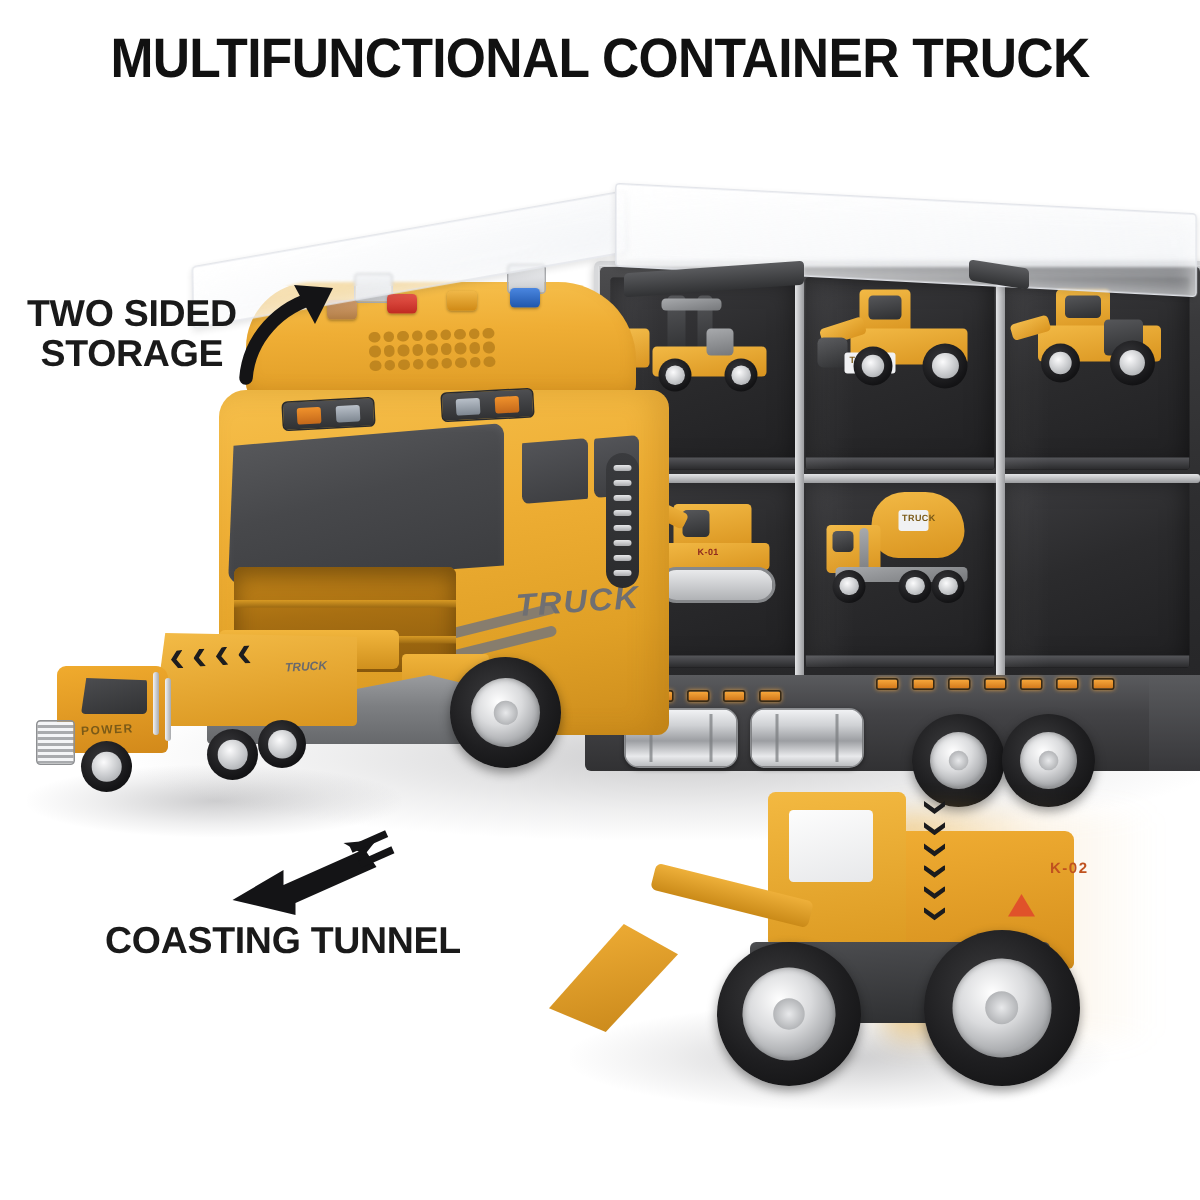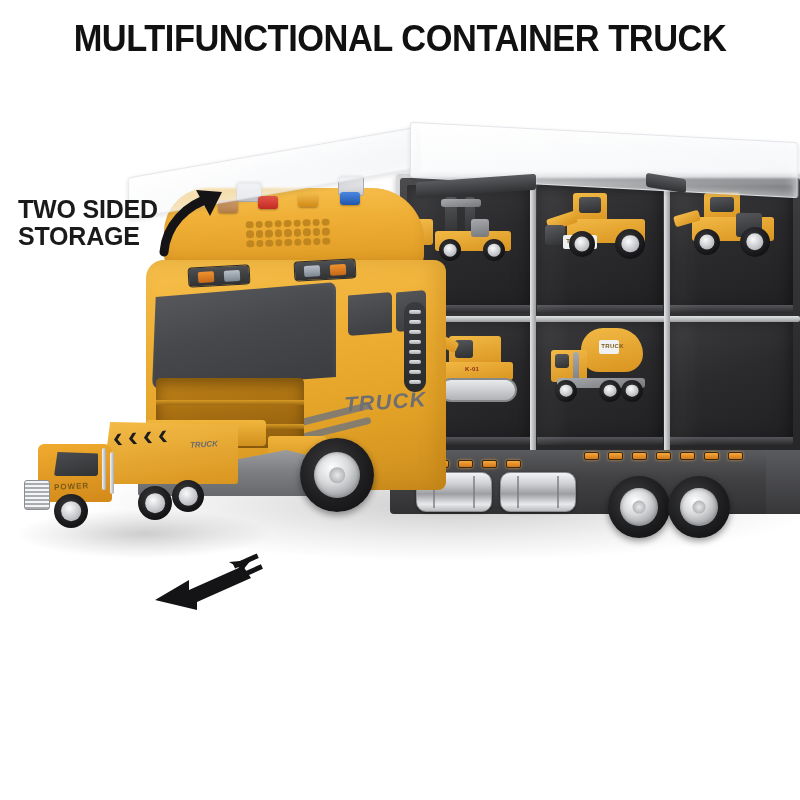--- a/index.html
+++ b/index.html
@@ -25,20 +25,21 @@
     white-space:nowrap;
   }
 
   
   .callout {
     position:absolute;
     color:#1a1a1a;
     font-weight:bold;
     line-height:1.08;
     white-space:pre-line;
+    text-align:center;
   }
   .callout-two-sided { left:18px; top:196px; font-size:25px; letter-spacing:-0.2px; }
   .callout-coasting  { left:70px; top:614px; font-size:25px; letter-spacing:-0.2px; }
   .callout-push      { left:522px; top:752px; font-size:25px; font-weight:normal; letter-spacing:0.2px; }
 
   svg.arrow { position:absolute; overflow:visible; }
   .arrow-two-sided { left:160px; top:186px; }
   .arrow-coasting  { left:155px; top:560px; }
 
   
@@ -634,28 +635,55 @@
         <i></i>
       </div>
     <div class="mini-wheel" style="left:120px;top:68px;width:34px;height:34px;">
         <i></i>
       </div>
     <div class="mini-wheel" style="left:154px;top:62px;width:32px;height:32px;">
         <i></i>
       </div>
   </div>
 
+  <div id="front-loader">
+    <div class="ground-shadow" style="left:20px;top:150px;width:360px;height:70px;"></div>
+    <div class="fl-blur"></div>
+    <div class="fl-rear"></div>
+    <div class="fl-warn"></div>
+    <div class="fl-k02">K-02</div>
+    <div class="fl-cab"></div>
+    <div class="fl-cab-window"></div>
+    <div class="fl-chevrons">
+      <i></i>
+        <i></i>
+        <i></i>
+      <i></i>
+        <i></i>
+        <i></i>
+    </div>
+    <div class="fl-chassis"></div>
+    <div class="fl-arm"></div>
+    <div class="fl-bucket"></div>
+    <div class="wheel" style="left:118px;top:108px;width:96px;height:96px;">
+      <div class="hub" style="width:62px;height:62px;"></div>
+    </div>
+    <div class="wheel" style="left:256px;top:100px;width:104px;height:104px;">
+      <div class="hub" style="width:66px;height:66px;"></div>
+    </div>
+  </div>
 
   <div class="callout callout-two-sided">TWO SIDED
 STORAGE</div>
   <svg class="arrow arrow-two-sided" width="70" height="70" viewBox="0 0 70 70">
     <path d="M4 66 C6 40, 26 18, 52 12" stroke="#141416" stroke-width="9" fill="none" stroke-linecap="round"></path>
     <path d="M36 4 L62 6 L50 30 Z" fill="#141416"></path>
   </svg>
 
+  <div class="callout callout-coasting">COASTING TUNNEL</div>
   <svg class="arrow arrow-coasting" width="110" height="50" viewBox="0 0 110 50">
     <path d="M0 40 L34 20 L34 30 L88 6 L96 18 L42 42 L42 50 Z" fill="#141416"></path>
     <path d="M74 2 L96 0 L88 10 Z" fill="#141416"></path>
     <rect x="78" y="4" width="26" height="5" transform="rotate(-24 78 4)" fill="#141416"></rect>
     <rect x="84" y="14" width="24" height="5" transform="rotate(-24 84 14)" fill="#141416"></rect>
   </svg>
 
 
 </div>
 

